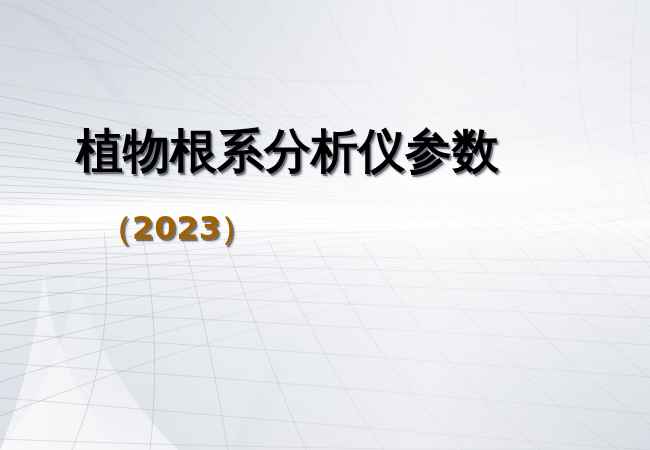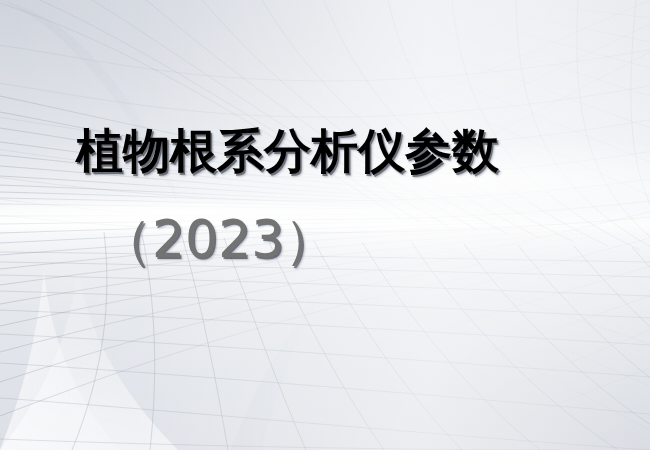--- a/index.html
+++ b/index.html
@@ -105,24 +105,24 @@
     letter-spacing: 0px;
     white-space: nowrap;
     text-shadow:
       1.5px 1.5px 0 rgba(40,46,60,0.55),
       2.5px 2.5px 2px rgba(60,66,80,0.30);
   }
   .title-sub {
     position: absolute;
     left: 100px;
     top: 210px;
-    font-size: 52px;
-    font-weight: 400;
+    font-size: 32px;
+    font-weight: 700;
     line-height: 1.15;
-    color: #737373;
+    color: #a16207;
     white-space: nowrap;
     text-shadow:
       1.5px 1.5px 0 rgba(40,46,60,0.55),
       2.5px 2.5px 2px rgba(60,66,80,0.30);
   }
 </style>
 </head>
 <body>
 
 <div id="slide">

